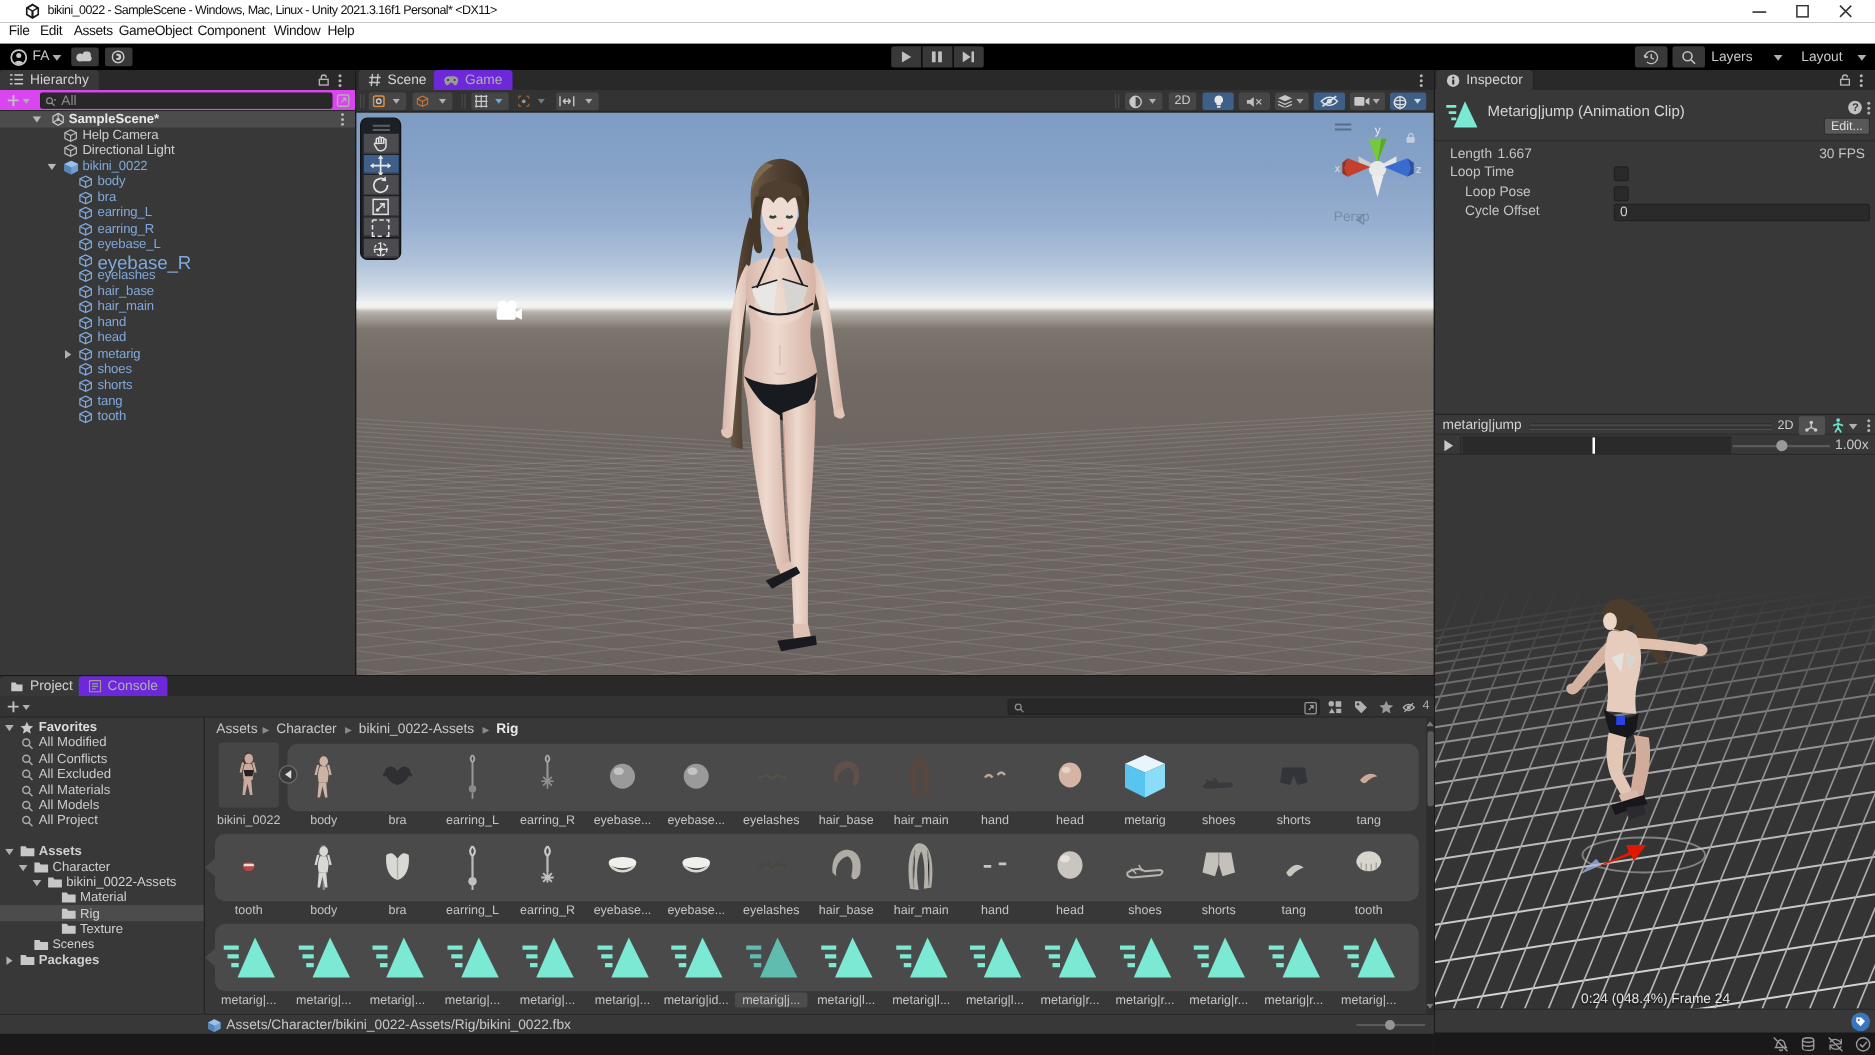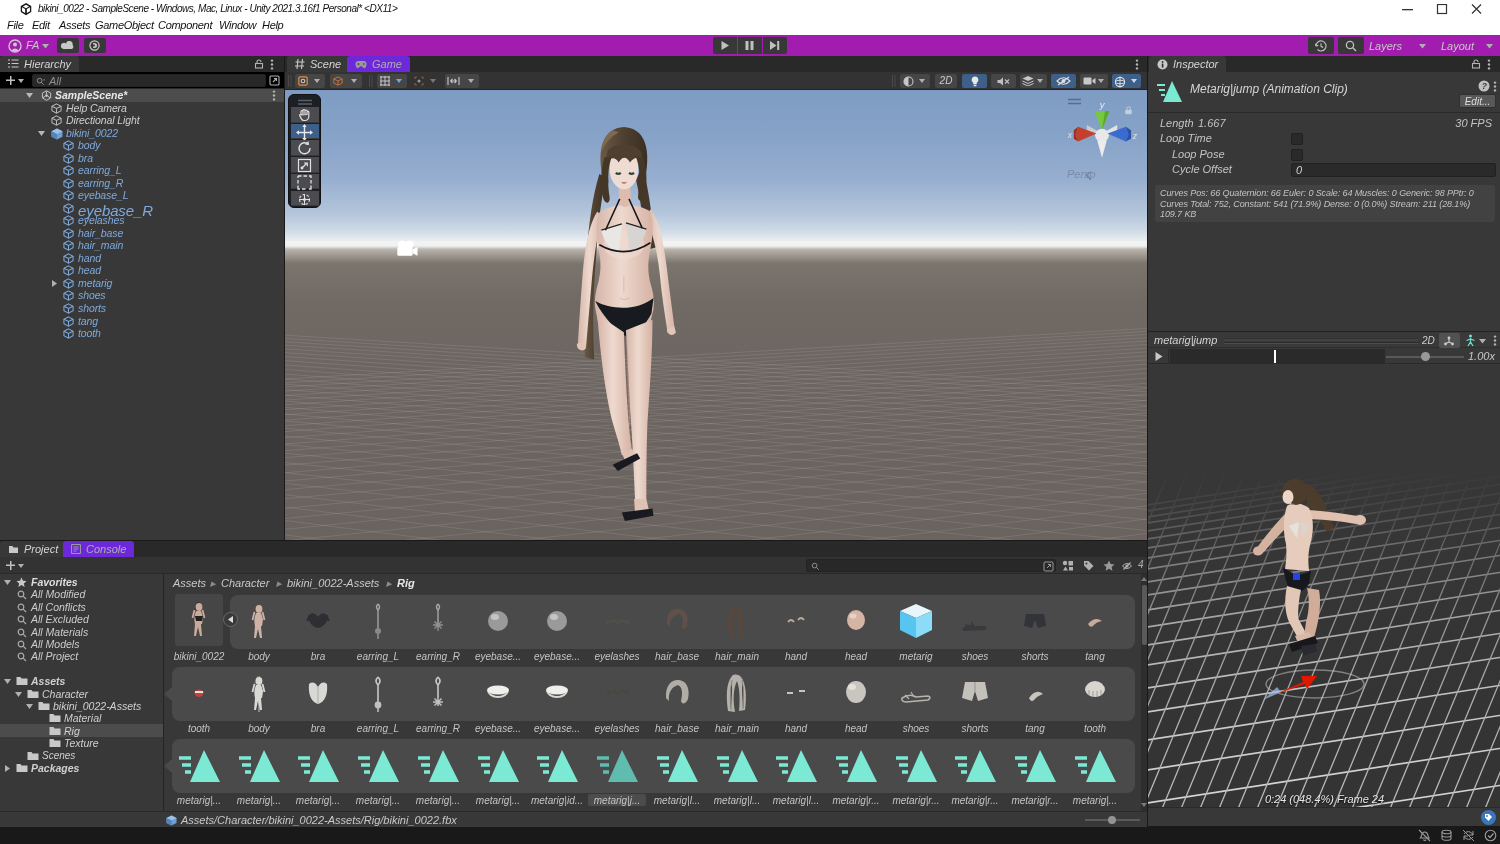--- a/index.html
+++ b/index.html
@@ -5,21 +5,21 @@
  font-family:"Liberation Sans",sans-serif;-webkit-font-smoothing:antialiased;}
 .abs{position:absolute;}
 .pan{background:#383838;}
 .tabbar{background:#292929;}
 .tab{background:#383838;color:#d4d4d4;font-size:11px;border-radius:3px 3px 0 0;
  display:flex;align-items:center;padding:0 8px;gap:5px;height:16px;}
 .tab.inactive{background:#6d28d9;color:#aeaeae;}
 svg{display:block;}
 </style></head>
 <body>
-<div class="abs" style="left:0;top:0;width:1378px;height:844px;font-style:italic;">
+<div class="abs" style="left:0;top:0;width:1378px;height:844px;">
 
 <div class="abs" style="left:0;top:0;width:1500px;height:18px;background:#ffffff;">
  <svg class="abs" style="left:19px;top:2px" width="14" height="14" viewBox="0 0 32 32">
   <path fill="#1a1a1a" d="M16 2 L28 9 L28 23 L16 30 L4 23 L4 9 Z M16 6 L9 10 L16 14 L23 10 Z M7 12 L7 21 L14 25 L14 16 Z M25 12 L18 16 L18 25 L25 21 Z"></path>
  </svg>
  <div class="abs" style="left:38px;top:3px;font-size:10px;letter-spacing:-0.45px;color:#111;">bikini_0022 - SampleScene - Windows, Mac, Linux - Unity 2021.3.16f1 Personal* &lt;DX11&gt;</div>
  <svg class="abs" style="left:1400px;top:4px" width="90" height="11" viewBox="0 0 90 11">
   <rect x="2" y="5" width="11" height="1.3" fill="#333"></rect>
   <rect x="37.5" y="0.5" width="9" height="9" fill="none" stroke="#333" stroke-width="1.2"></rect>
   <path d="M72 0.5 L81 9.5 M81 0.5 L72 9.5" stroke="#333" stroke-width="1.2"></path>
@@ -28,21 +28,21 @@
 <div class="abs" style="left:0;top:18px;width:1500px;height:17px;background:#ffffff;color:#111;font-size:11px;letter-spacing:-0.3px;">
  <span class="abs" style="left:7px;top:1px">File</span>
  <span class="abs" style="left:32px;top:1px">Edit</span>
  <span class="abs" style="left:59px;top:1px">Assets</span>
  <span class="abs" style="left:95px;top:1px">GameObject</span>
  <span class="abs" style="left:158px;top:1px">Component</span>
  <span class="abs" style="left:219px;top:1px">Window</span>
  <span class="abs" style="left:262px;top:1px">Help</span>
 </div>
 
-<div class="abs" style="left:0;top:35px;width:1500px;height:21px;background:#a21caf;">
+<div class="abs" style="left:0;top:35px;width:1500px;height:21px;background:#000000;">
  <svg class="abs" style="left:8px;top:4px" width="14" height="14" viewBox="0 0 14 14">
    <circle cx="7" cy="7" r="6" fill="none" stroke="#c8c8c8" stroke-width="1.4"></circle>
    <circle cx="7" cy="5.4" r="2" fill="#c8c8c8"></circle>
    <path d="M3.4 11.2 Q7 7.8 10.6 11.2 A6 6 0 0 1 3.4 11.2 Z" fill="#c8c8c8"></path>
  </svg>
  <span class="abs" style="left:26px;top:4px;color:#c8c8c8;font-size:11px;">FA</span>
  <svg class="abs" style="left:42px;top:9px" width="8" height="5">
         <path d="M0 0 L7 0 L3.5 4.5 Z" fill="#b0b0b0"></path>
       </svg>
  <div class="abs" style="left:57px;top:3px;width:22px;height:15px;background:#383838;border-radius:2px;">
@@ -109,21 +109,21 @@
   <svg class="abs" style="left:254px;top:3px" width="10" height="10" viewBox="0 0 10 10">
           <rect x="1.5" y="4.5" width="7" height="4.5" fill="none" stroke="#b4b4b4" stroke-width="1.1"></rect>
           <path d="M3 4.5 V3 a2 2 0 0 1 4 0" fill="none" stroke="#b4b4b4" stroke-width="1.1"></path>
         </svg>
   <svg class="abs" style="left:270px;top:3px" width="4" height="11">
           <circle cx="2" cy="1.6" r="1.2" fill="#b4b4b4"></circle>
           <circle cx="2" cy="5.5" r="1.2" fill="#b4b4b4"></circle>
           <circle cx="2" cy="9.4" r="1.2" fill="#b4b4b4"></circle>
         </svg>
  </div>
- <div class="abs" style="left:0;top:16px;width:284px;height:17px;background:#000000;border-bottom:1px solid #292929;">
+ <div class="abs" style="left:0;top:16px;width:284px;height:17px;background:#d946ef;border-bottom:1px solid #292929;">
   <svg class="abs" style="left:6px;top:4px" width="9" height="9">
           <path d="M4 0 h1.5 v3.5 H9 v1.5 H5.5 V9 H4 V5 H0 V3.5 h4 Z" fill="#c0c0c0"></path>
         </svg>
   <svg class="abs" style="left:18px;top:7px" width="7" height="5">
           <path d="M0 0 L6 0 L3 4 Z" fill="#b0b0b0"></path>
         </svg>
   <div class="abs" style="left:32px;top:2px;width:234px;height:13px;background:#282828;border:1px solid #232323;border-radius:2px;">
     <svg class="abs" style="left:3px;top:2px" width="9" height="9" viewBox="0 0 10 10">
             <circle cx="4" cy="4" r="2.6" fill="none" stroke="#909090" stroke-width="1.1"></circle>
             <path d="M6 6 L8.6 8.6" stroke="#909090" stroke-width="1.1"></path>
@@ -652,25 +652,20 @@
  <div class="abs" style="left:12px;top:61px;color:#c4c4c4;font-size:11px;">Length</div>
  <div class="abs" style="left:50px;top:61px;color:#c4c4c4;font-size:11px;">1.667</div>
  <div class="abs" style="right:8px;top:61px;color:#c4c4c4;font-size:11px;">30 FPS</div>
  <div class="abs" style="left:12px;top:76px;color:#c4c4c4;font-size:11px;">Loop Time</div>
  <div class="abs" style="left:143px;top:77px;width:12px;height:12px;background:#2a2a2a;border:1px solid #212121;border-radius:2px;"></div>
  <div class="abs" style="left:24px;top:92px;color:#c4c4c4;font-size:11px;">Loop Pose</div>
  <div class="abs" style="left:143px;top:93px;width:12px;height:12px;background:#2a2a2a;border:1px solid #212121;border-radius:2px;"></div>
  <div class="abs" style="left:24px;top:107px;color:#c4c4c4;font-size:11px;">Cycle Offset</div>
  <div class="abs" style="left:143px;top:107px;width:205px;height:14px;background:#2a2a2a;border:1px solid #212121;border-radius:2px;color:#d2d2d2;font-size:11px;padding-left:4px;">0</div>
 
- <div class="abs" style="left:7px;top:129px;width:340px;height:37px;background:#424242;border-radius:3px;color:#c2c2c2;font-size:9px;padding:3px 0 0 5px;line-height:10.5px;letter-spacing:-0.1px;">
-  Curves Pos: 66 Quaternion: 66 Euler: 0 Scale: 64 Muscles: 0 Generic: 98 PPtr: 0<br>
-  Curves Total: 752, Constant: 541 (71.9%) Dense: 0 (0.0%) Stream: 211 (28.1%)<br>
-  109.7 KB
- </div>
 
  <div class="abs" style="left:0;top:275px;width:353px;height:17px;background:#393939;border-top:1px solid #232323;border-bottom:1px solid #2e2e2e;">
    <span class="abs" style="left:6px;top:2px;color:#d2d2d2;font-size:11px;">metarig|jump</span>
    <svg class="abs" style="left:76px;top:6px" width="194" height="6">
           <path d="M0 1 h194 M0 4.5 h194" stroke="#2c2c2c" stroke-width="1"></path>
           <path d="M0 2 h194 M0 5.5 h194" stroke="#4e4e4e" stroke-width="1"></path>
         </svg>
    <span class="abs" style="left:274px;top:3px;color:#cccccc;font-size:10px;">2D</span>
    <div class="abs" style="left:291px;top:1px;width:21px;height:15px;background:#515151;border-radius:2px;">
      <svg style="margin:2px 0 0 4px" width="12" height="12" viewBox="0 0 12 12">

